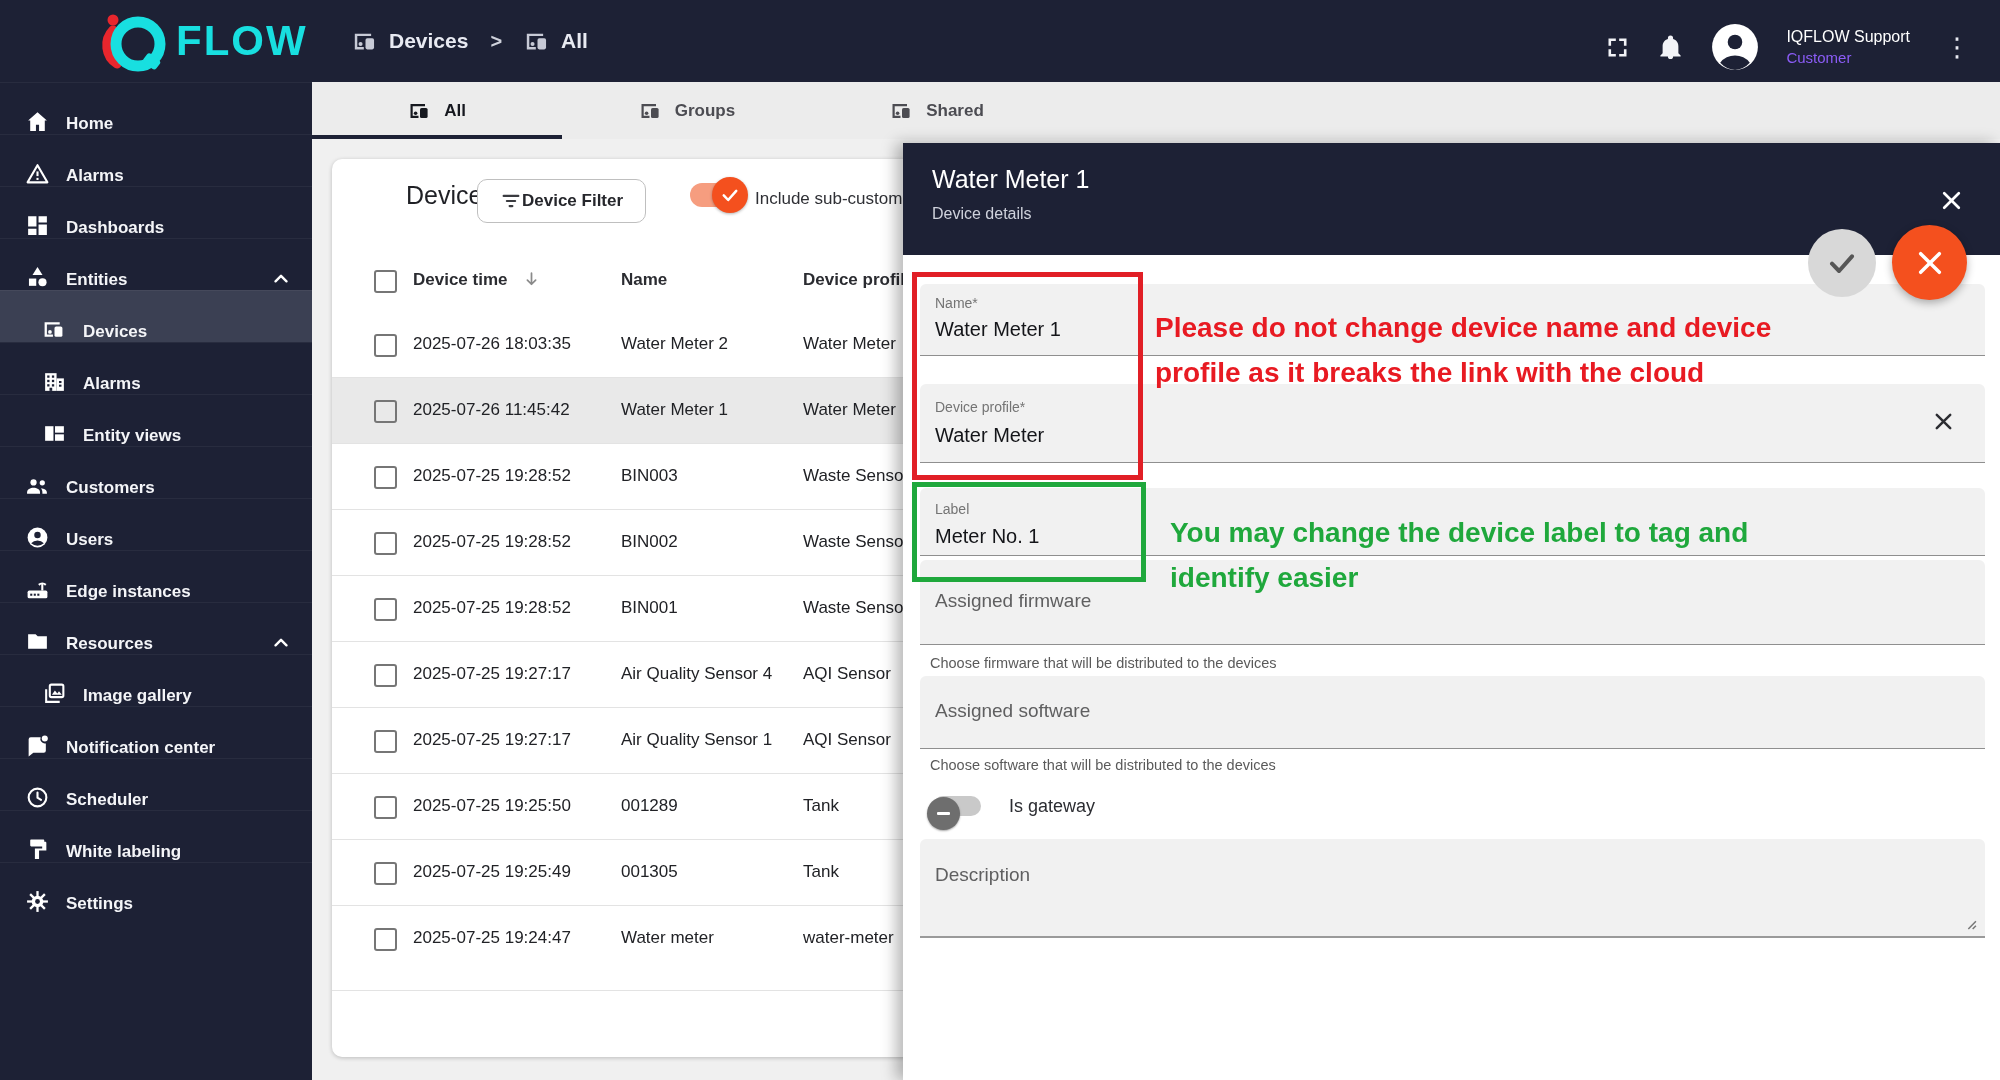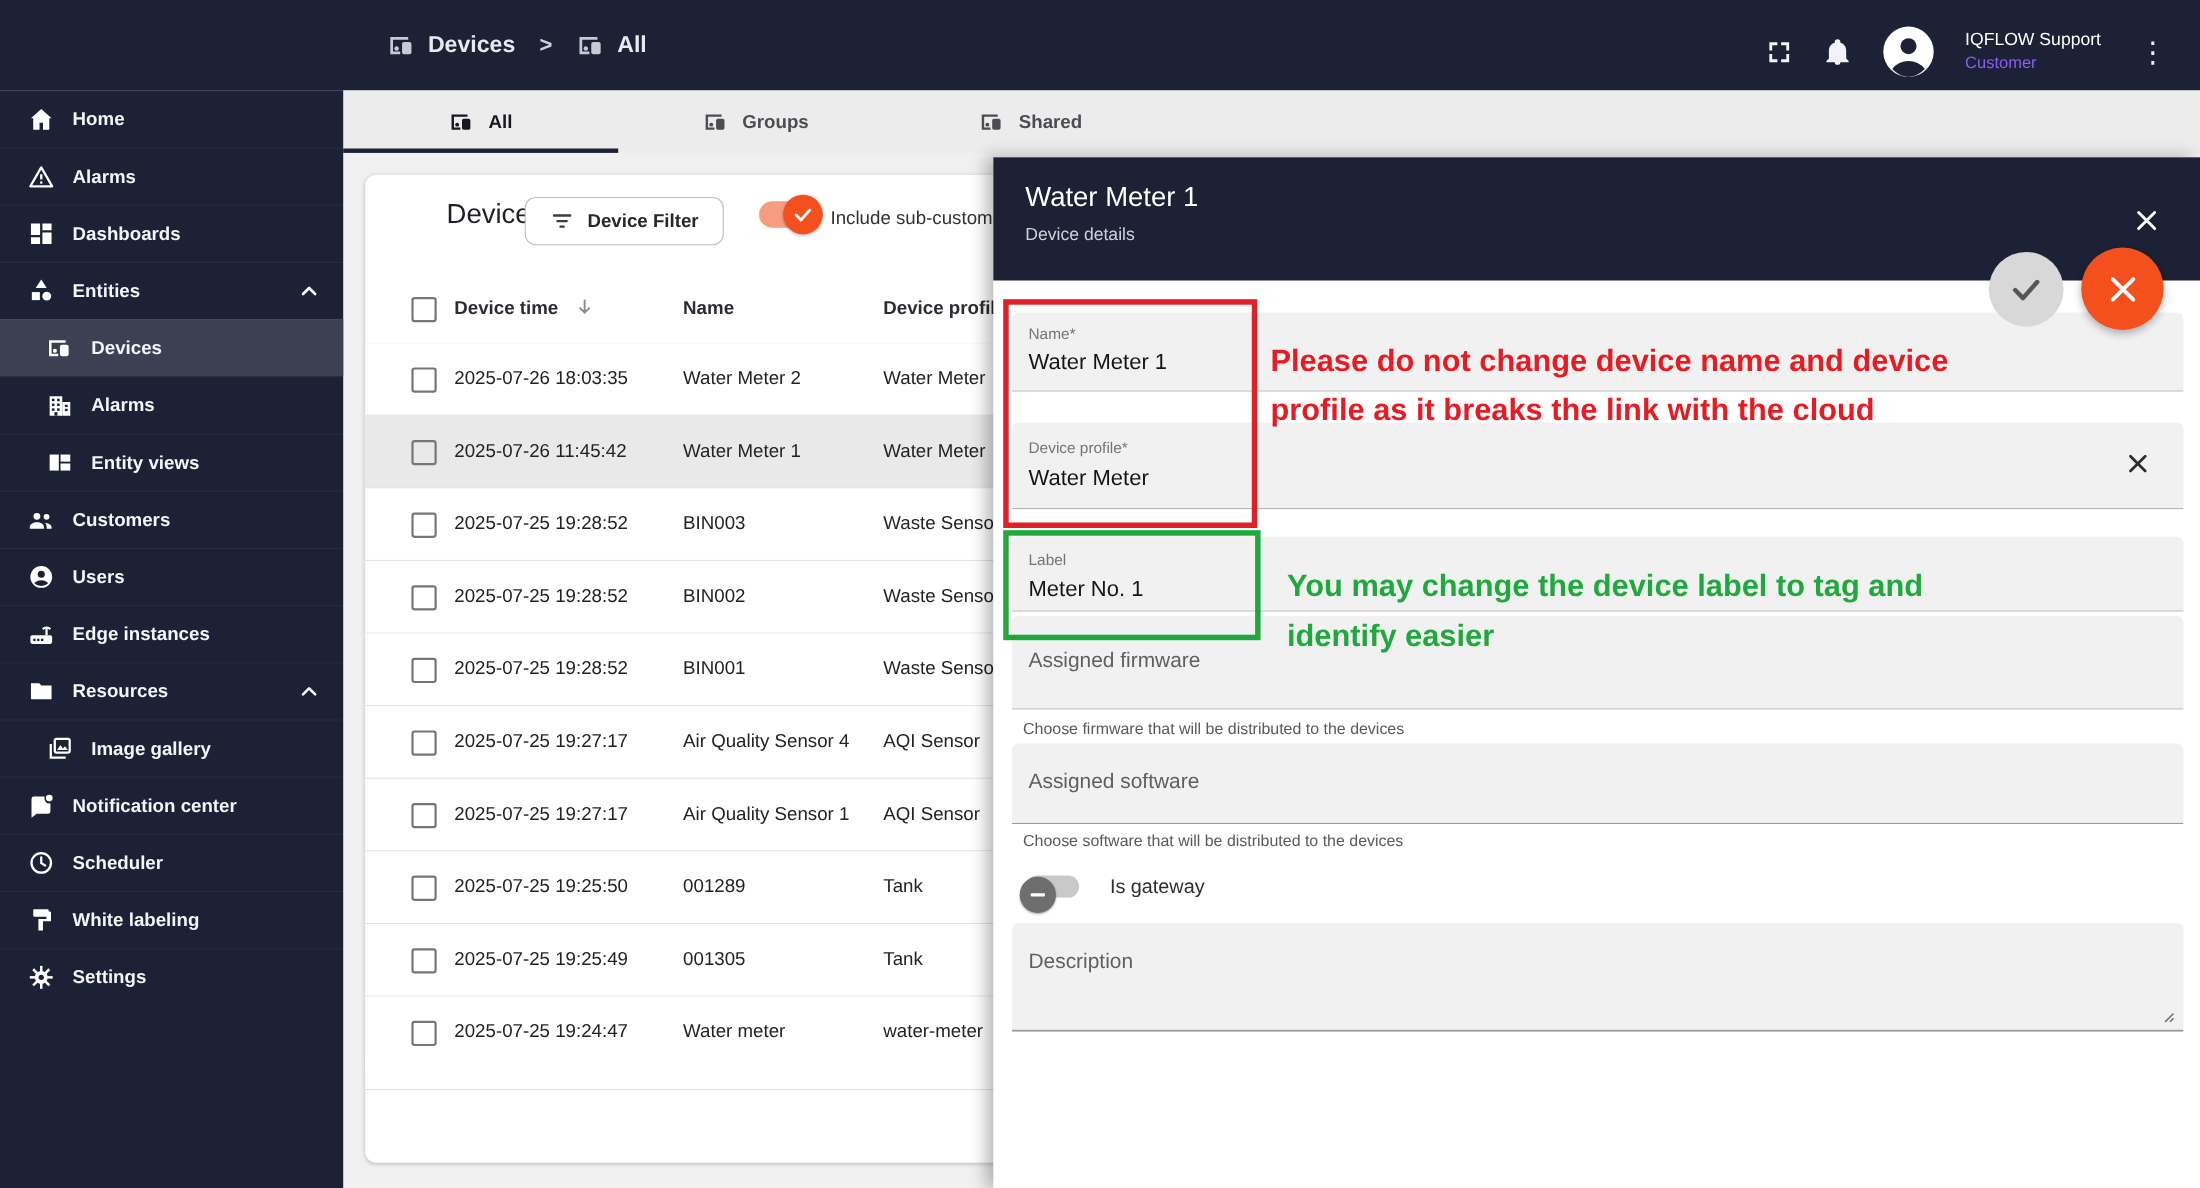--- a/index.html
+++ b/index.html
@@ -15,39 +15,39 @@
   .crumb-sep{color:#cfd2dc;font-size:20px;font-weight:700;margin:0 8px;}
   .top-actions{position:absolute;right:0;top:0;height:94px;display:flex;align-items:center;gap:26px;padding-right:26px;color:#fff;}
   .top-icon{width:27px;height:27px;color:#f2f3f7;}
   .avatar{width:50px;height:50px;border-radius:50%;overflow:hidden;flex:0 0 auto;}
   .user-block{line-height:1.35;margin-right:4px;}
   .user-name{font-size:16px;color:#fff;}
   .user-role{font-size:15px;color:#8b5cf6;}
   .kebab{font-size:26px;color:#e8eaf2;letter-spacing:0;line-height:1;padding:0 4px;}
   
   .sidebar{position:absolute;left:0;top:82px;width:312px;height:998px;background:#1d2135;z-index:25;}
-  .side-item{position:relative;height:51px;display:flex;align-items:center;color:#fff;
+  .side-item{position:relative;height:51px;display:flex;align-items:flex-end;color:#fff;
              border-top:1px solid rgba(255,255,255,.05);cursor:pointer;}
   .side-item .si{width:25px;height:25px;margin-left:25px;color:#fff;flex:0 0 auto;}
   .side-item.sub .si{margin-left:42px;}
   .side-item .slabel{margin-left:16px;font-size:17px;font-weight:700;color:#f4f5f8;white-space:nowrap;}
   .side-item.active{background:#3b4053;}
   .side-item .chev{position:absolute;right:20px;width:22px;height:22px;color:#fff;}
   
   .tabbar{position:absolute;left:312px;top:82px;width:1688px;height:57px;background:#ececec;display:flex;z-index:5;}
   .tab{width:250px;height:57px;display:flex;align-items:center;justify-content:center;gap:12px;
        color:#4c4c52;font-size:17px;font-weight:700;position:relative;cursor:pointer;}
   .tab svg{width:24px;height:24px;}
   .tab.active{color:#16181f;}
   .tab.active::after{content:"";position:absolute;left:0;bottom:0;width:100%;height:4px;background:#1d2135;}
   
   .card{position:absolute;left:332px;top:159px;width:1650px;height:898px;background:#fff;border-radius:10px;
         box-shadow:0 1px 4px rgba(0,0,0,.22);z-index:4;overflow:hidden;}
   .card-title{position:absolute;left:74px;top:22px;font-size:25px;font-weight:500;color:#1f2025;}
-  .filter-btn{position:absolute;left:145px;top:20px;height:44px;padding:0 22px;display:flex;align-items:center;gap:12px;
+  .filter-btn{position:absolute;left:145px;top:20px;height:44px;padding:0 22px;display:flex;align-items:center;
               border:1px solid #bfbfbf;border-radius:10px;background:#fff;font-size:17px;font-weight:700;color:#26272c;cursor:pointer;}
   .filter-btn svg{width:22px;height:22px;color:#3a3b40;}
   .inc-toggle{position:absolute;left:358px;top:24px;display:flex;align-items:center;cursor:pointer;}
   .inc-track{width:54px;height:24px;border-radius:12px;background:#f69d7f;}
   .inc-thumb{position:absolute;left:22px;top:-6px;width:36px;height:36px;border-radius:50%;background:#f4501e;
              display:flex;align-items:center;justify-content:center;box-shadow:0 1px 3px rgba(0,0,0,.3);}
   .inc-thumb svg{width:20px;height:20px;color:#fff;}
   .inc-label{position:absolute;left:423px;top:30px;font-size:17px;color:#2f3035;white-space:nowrap;}
   .thead{position:absolute;left:0;top:91px;width:1650px;height:62px;border-bottom:1px solid #dcdcdc;}
   .th{position:absolute;font-size:17px;font-weight:700;color:#2b2c31;top:20px;}
@@ -236,20 +236,29 @@
       </symbol>
     <symbol id="s-resize" viewBox="0 0 12 12">
         <path d="M11 4 4 11M11 8l-3 3" stroke="currentColor" stroke-width="1.4" fill="none"></path>
       </symbol>
   </defs>
 </svg>
 
 <div class="screen">
 
   <header class="topbar">
+    <div class="logo">
+      <svg width="70" height="70" viewBox="0 0 70 70">
+        <circle cx="13" cy="14" r="5.5" fill="#e8262d"></circle>
+        <path d="M13 24 a 22 22 0 0 0 4 34" fill="none" stroke="#e8262d" stroke-width="9" stroke-linecap="round"></path>
+        <circle cx="38" cy="38" r="22" fill="none" stroke="#18dfe0" stroke-width="11"></circle>
+        <rect x="44" y="50" width="16" height="11" rx="3" fill="#18dfe0" transform="rotate(38 52 55)"></rect>
+      </svg>
+      <span class="logo-flow">FLOW</span>
+    </div>
     <div class="crumbs">
       <span class="crumb">
         <svg>
             <use href="#s-devices-icon"></use>
           </svg>
         <span>Devices</span>
       </span>
       <span class="crumb-sep">&gt;</span>
       <span class="crumb">
         <svg>

